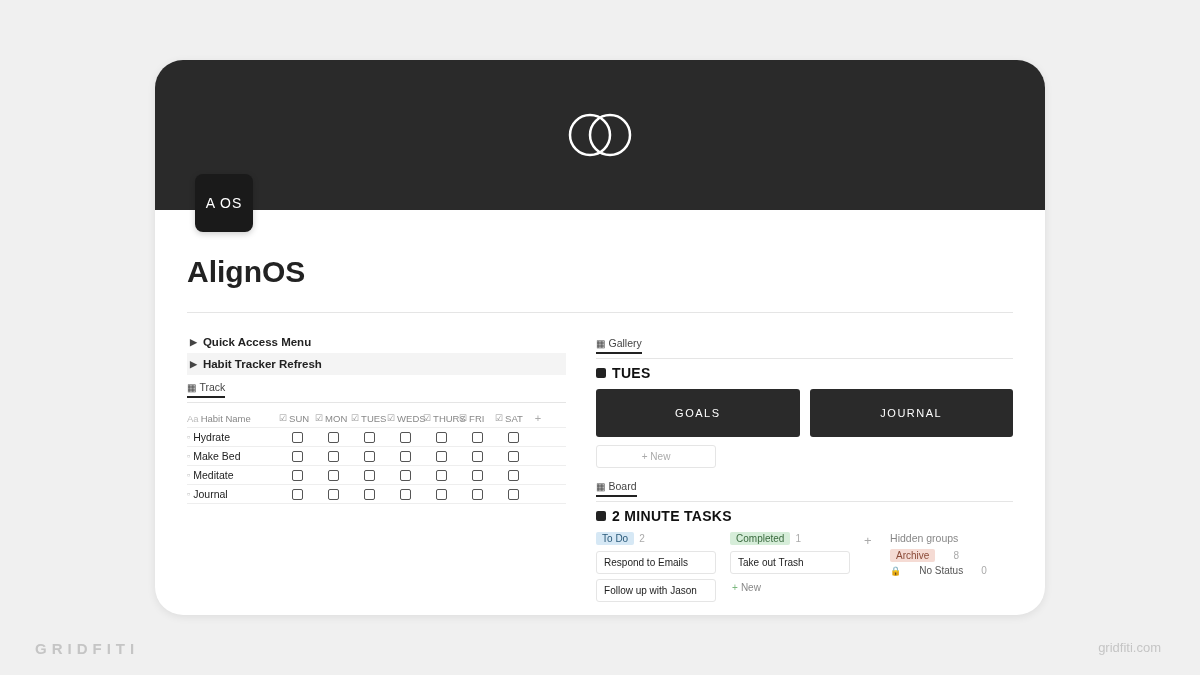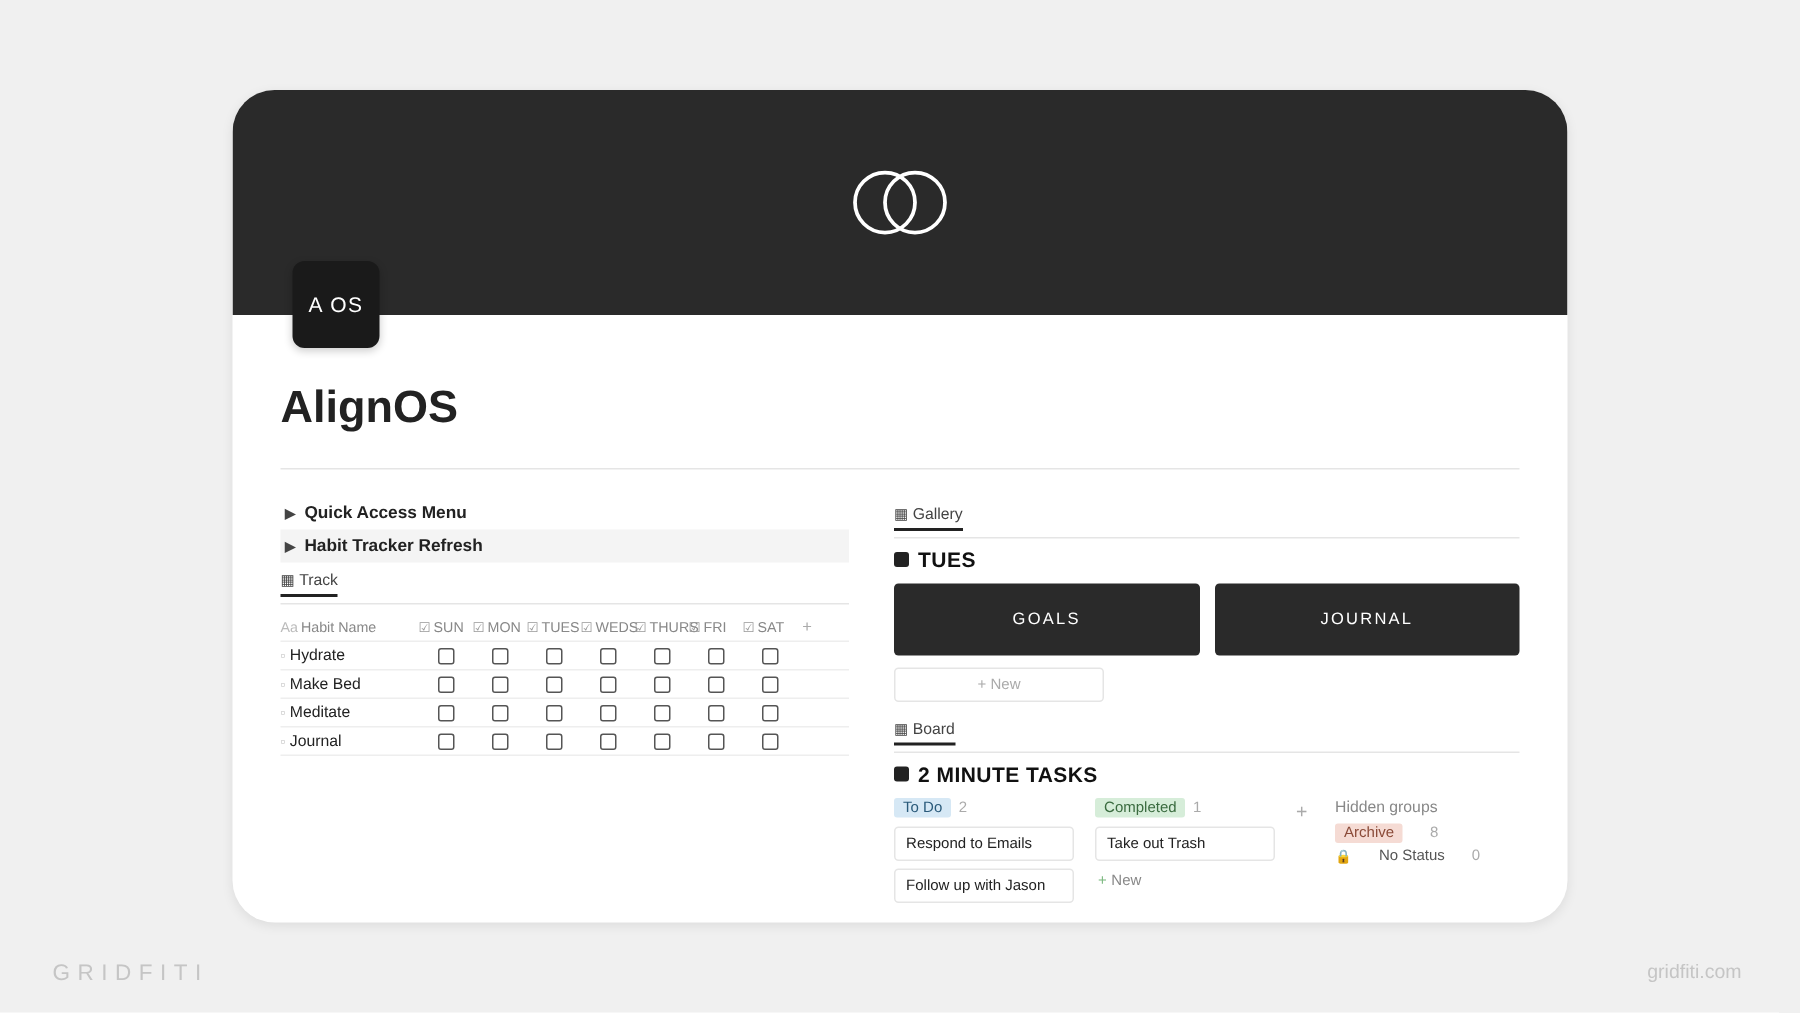--- a/index.html
+++ b/index.html
@@ -163,21 +163,21 @@
   border-radius: 3px;
 }
 .new-btn {
   margin-top: 8px;
   border: 1px solid #e5e5e5;
   border-radius: 3px;
   font-size: 10px;
   color: #aaa;
   text-align: center;
   padding: 5px;
-  width: 140px;
+  width: 120px;
 }
 
 .board {
   display: flex;
   gap: 14px;
   margin-top: 8px;
   font-size: 10.5px;
 }
 .board-col { flex: 0 0 120px; }
 .board-col.hidden { flex: 0 0 140px; }
@@ -212,21 +212,21 @@
 .hidden-row { display: flex; align-items: center; gap: 18px; font-size: 10px; color: #555; margin-bottom: 3px; }
 .hidden-row .lock { font-size: 9px; }
 
 .watermark-left {
   position: absolute;
   left: 35px;
   bottom: 18px;
   font-size: 15px;
   color: #c5c5c5;
   letter-spacing: 5px;
-  font-weight: 400;
+  font-weight: 700;
 }
 .watermark-right {
   position: absolute;
   right: 39px;
   bottom: 20px;
   font-size: 13px;
   color: #c5c5c5;
 }
 </style>
 </head>

